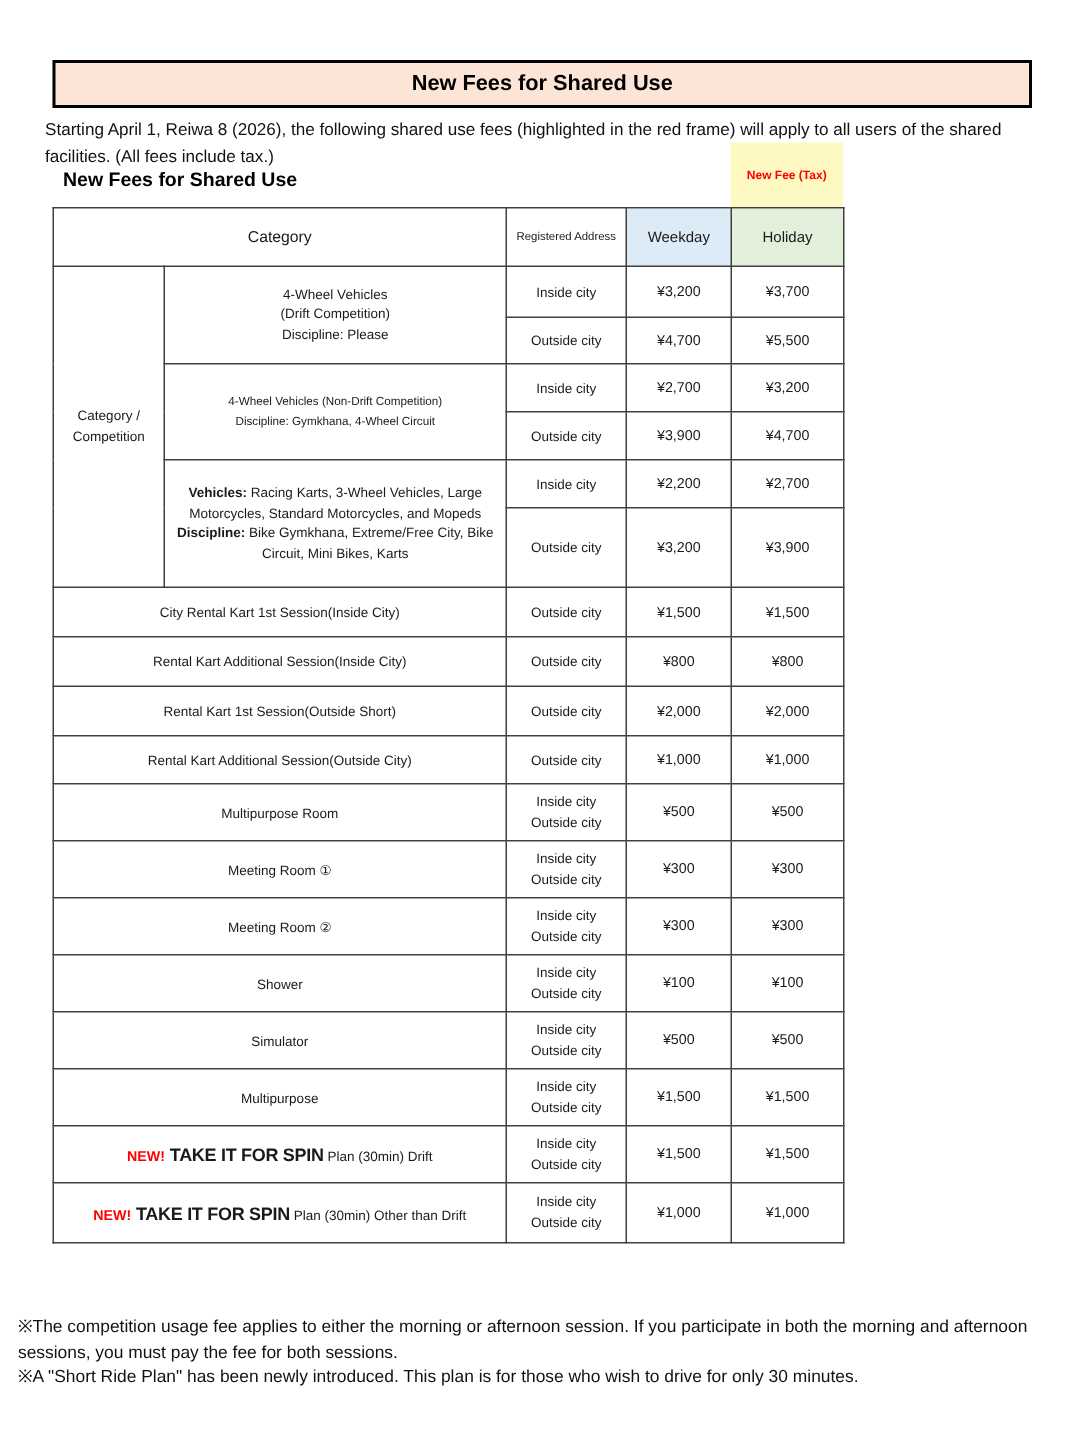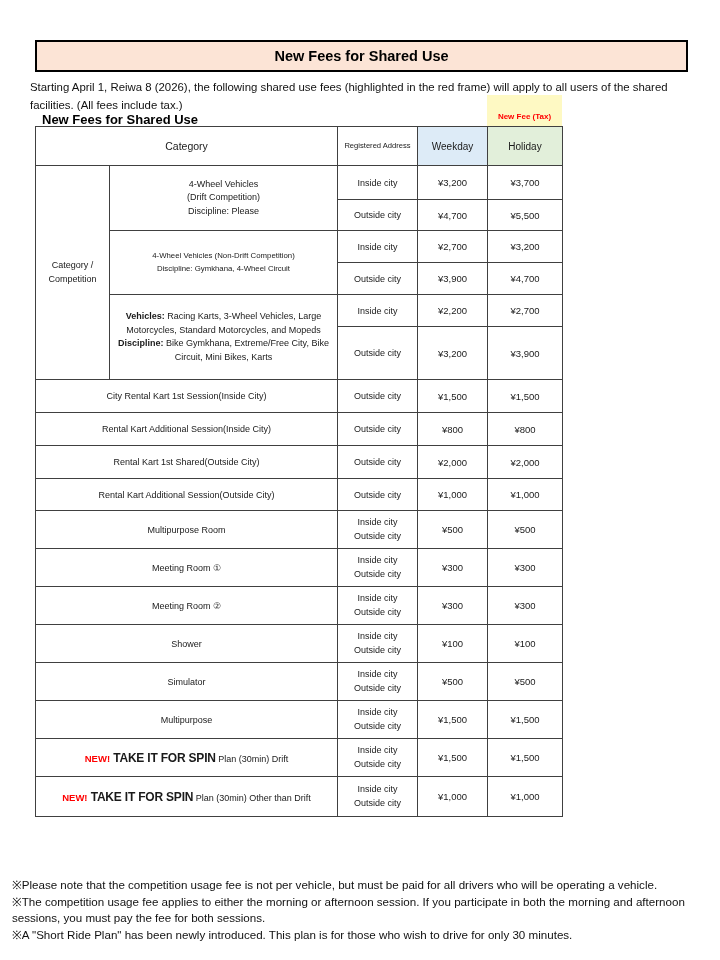--- a/index.html
+++ b/index.html
@@ -16,21 +16,21 @@
 
   .section-heading{position:absolute;left:42px;top:112px;margin:0;
          font-size:13px;font-weight:bold;color:#000;}
 
   .flag{position:absolute;top:95px;height:43px;display:flex;flex-direction:column;
         align-items:center;justify-content:center;text-align:center;
         color:#ff0000;font-weight:bold;font-size:8px;line-height:1.4;}
   .flag-weekday{left:417px;width:70px;background:#ddebf7;}
   .flag-holiday{left:487px;width:75px;background:#fef9c3;}
 
-  table.fees{position:absolute;left:35px;top:126px;width:527px;
+  table.fees{position:absolute;left:35px;top:138px;width:527px;
              border-collapse:collapse;table-layout:fixed;}
   table.fees td,table.fees th{border:1px solid #404040;vertical-align:middle;
              text-align:center;padding:1px 3px;font-weight:normal;color:#1a1a1a;
              overflow:hidden;}
   .th-cat{font-size:10.5px;}
   .th-addr{font-size:7.6px;font-weight:bold;line-height:1.35;}
   .th-week{background:#ddebf7;font-size:10px;font-weight:bold;color:#0d1a26;}
   .th-hol{background:#e2efda;font-size:10px;font-weight:bold;color:#0d1a26;}
 
   .group{font-size:9px;line-height:1.5;}
@@ -139,21 +139,21 @@
       <td class="fee">¥1,500</td>
       <td class="fee">¥1,500</td>
     </tr>
     <tr class="h33">
       <td colspan="2" class="lbl">Rental Kart Additional Session(Inside City)</td>
       <td class="addr addr-blue">Outside city</td>
       <td class="fee">¥800</td>
       <td class="fee">¥800</td>
     </tr>
     <tr class="h33">
-      <td colspan="2" class="lbl">Rental Kart 1st Shared(Outside City)</td>
+      <td colspan="2" class="lbl">Rental Kart 1st Session(Outside Short)</td>
       <td class="addr addr-red">Outside city</td>
       <td class="fee">¥2,000</td>
       <td class="fee">¥2,000</td>
     </tr>
     <tr class="h32">
       <td colspan="2" class="lbl">Rental Kart Additional Session(Outside City)</td>
       <td class="addr addr-blue">Outside city</td>
       <td class="fee">¥1,000</td>
       <td class="fee">¥1,000</td>
     </tr>
@@ -232,18 +232,17 @@
         <span>Inside city</span><br>
         <span>Outside city</span>
       </td>
       <td class="fee">¥1,000</td>
       <td class="fee">¥1,000</td>
     </tr>
   </tbody>
     </table>
 
   <div class="notes">
-    <p>※Please note that the competition usage fee is not per vehicle, but must be paid for all drivers who will be operating a vehicle.</p>
     <p>※The competition usage fee applies to either the morning or afternoon session. If you participate in both the morning and afternoon sessions, you must pay the fee for both sessions.</p>
     <p>※A "Short Ride Plan" has been newly introduced. This plan is for those who wish to drive for only 30 minutes.</p>
   </div>
 
 </div>
 
 </body></html>

